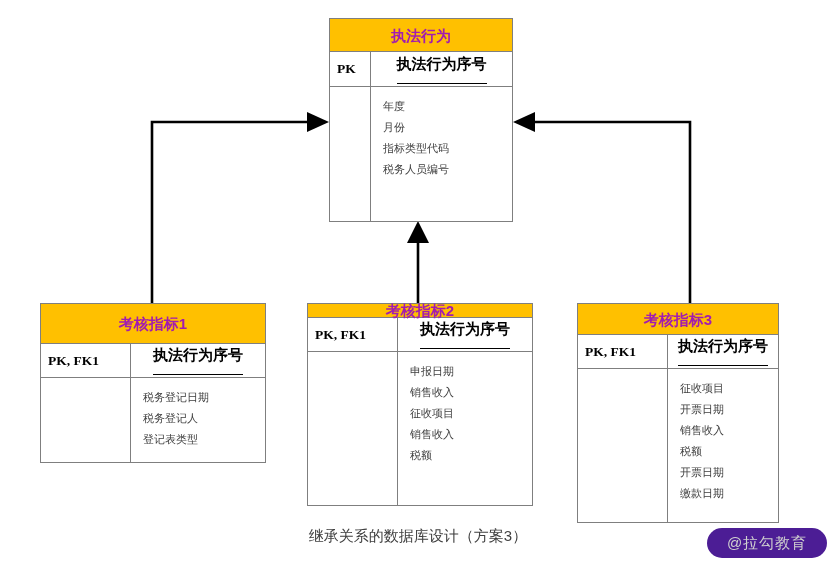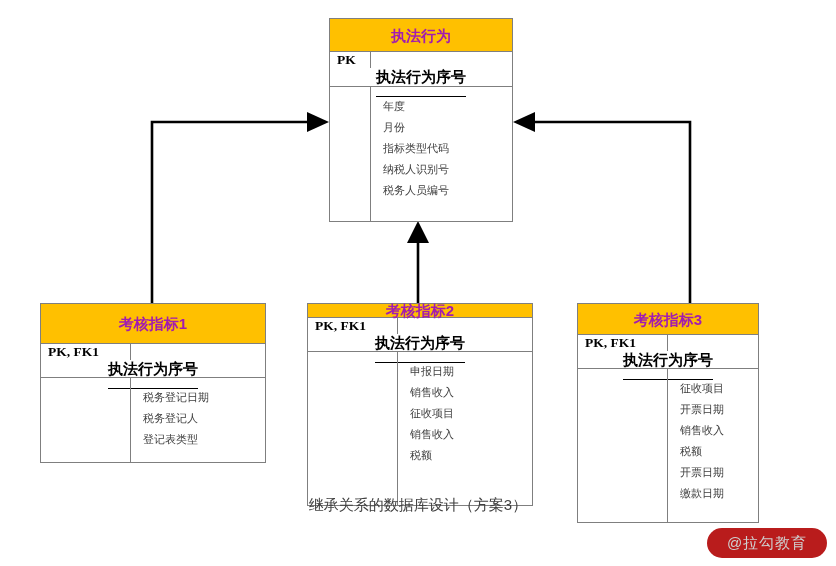--- a/index.html
+++ b/index.html
@@ -45,21 +45,20 @@
     font-size: 15px;
     line-height: 1;
     display: flex;
     align-items: center;
     justify-content: center;
   }
   .entity-keyrow {
     box-sizing: border-box;
     display: flex;
     border-bottom: 1px solid #7f7f7f;
-    flex-direction: column;
   }
   .keycol {
     box-sizing: border-box;
     border-right: 1px solid #7f7f7f;
     display: flex;
     align-items: center;
     justify-content: flex-start;
     padding-left: 7px;
     font-weight: bold;
     font-size: 13.5px;
@@ -99,36 +98,36 @@
     color: #404040;
     font-size: 11px;
     line-height: 21px;
     white-space: nowrap;
   }
 
   
   #caption {
     position: absolute;
     left: 0;
-    top: 496px;
+    top: 527px;
     width: 836px;
     text-align: center;
     font-size: 15px;
     color: #404040;
   }
 
   
   #watermark {
     position: absolute;
     left: 707px;
     top: 528px;
     width: 120px;
     height: 30px;
     border-radius: 15px;
-    background: #b91c1c;
+    background: #4c1d95;
     color: #cfcfcf;
     font-size: 15px;
     display: flex;
     align-items: center;
     justify-content: center;
     letter-spacing: 1px;
   }
 </style>
 </head>
 <body>
@@ -160,21 +159,20 @@
       <div class="keyname">
         <span>执法行为序号</span>
       </div>
     </div>
     <div class="entity-body">
       <div class="bodycol-left" style="width:41px;"></div>
       <div class="bodycol-right">
         <div class="attr">年度</div>
         <div class="attr">月份</div>
         <div class="attr">指标类型代码</div>
-        <div class="attr">纳税人识别号</div>
         <div class="attr">税务人员编号</div>
       </div>
     </div>
   </div>
 
   <div class="entity" style="left:40px; top:303px; width:226px; height:160px; display:flex; flex-direction:column;">
     <div class="entity-header" style="height:40px;">考核指标1</div>
     <div class="entity-keyrow" style="height:34px;">
       <div class="keycol" style="width:90px;">PK, FK1</div>
       <div class="keyname">
@@ -204,21 +202,21 @@
       <div class="bodycol-right">
         <div class="attr">申报日期</div>
         <div class="attr">销售收入</div>
         <div class="attr">征收项目</div>
         <div class="attr">销售收入</div>
         <div class="attr">税额</div>
       </div>
     </div>
   </div>
 
-  <div class="entity" style="left:577px; top:303px; width:182px; height:220px; display:flex; flex-direction:column;">
+  <div class="entity" style="left:577px; top:303px; width:202px; height:220px; display:flex; flex-direction:column;">
     <div class="entity-header" style="height:31px;">考核指标3</div>
     <div class="entity-keyrow" style="height:34px;">
       <div class="keycol" style="width:90px;">PK, FK1</div>
       <div class="keyname">
         <span>执法行为序号</span>
       </div>
     </div>
     <div class="entity-body">
       <div class="bodycol-left" style="width:90px;"></div>
       <div class="bodycol-right">

